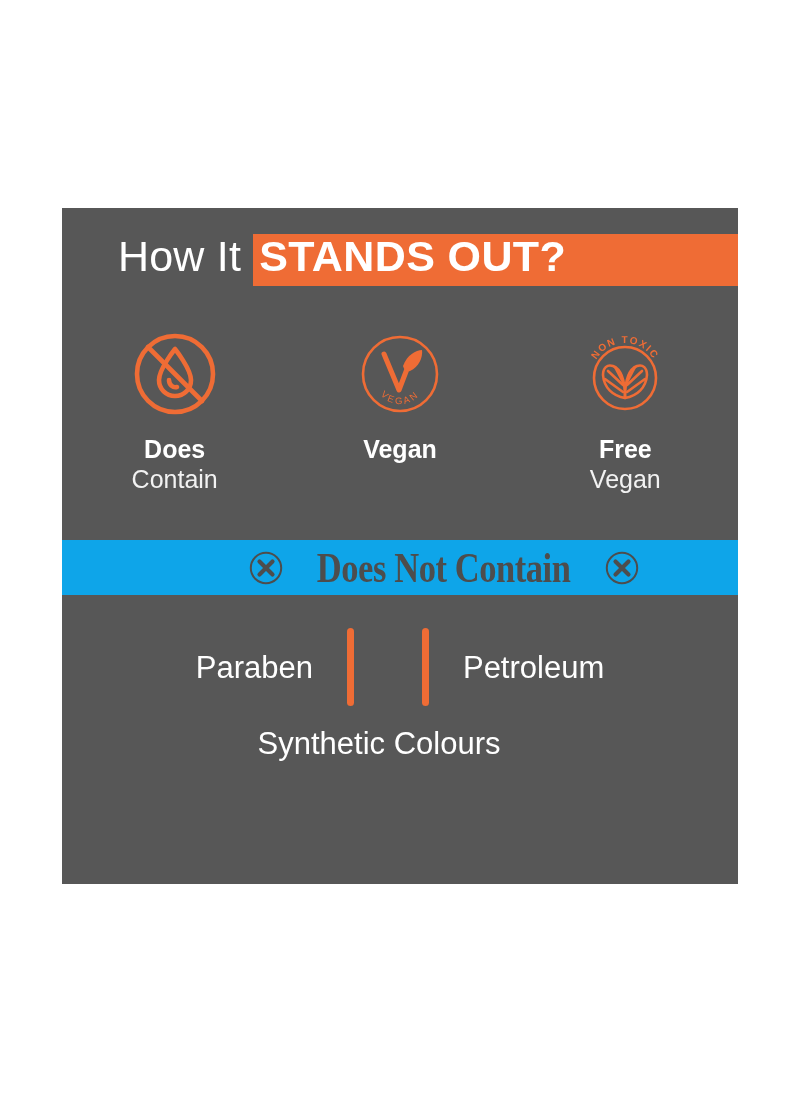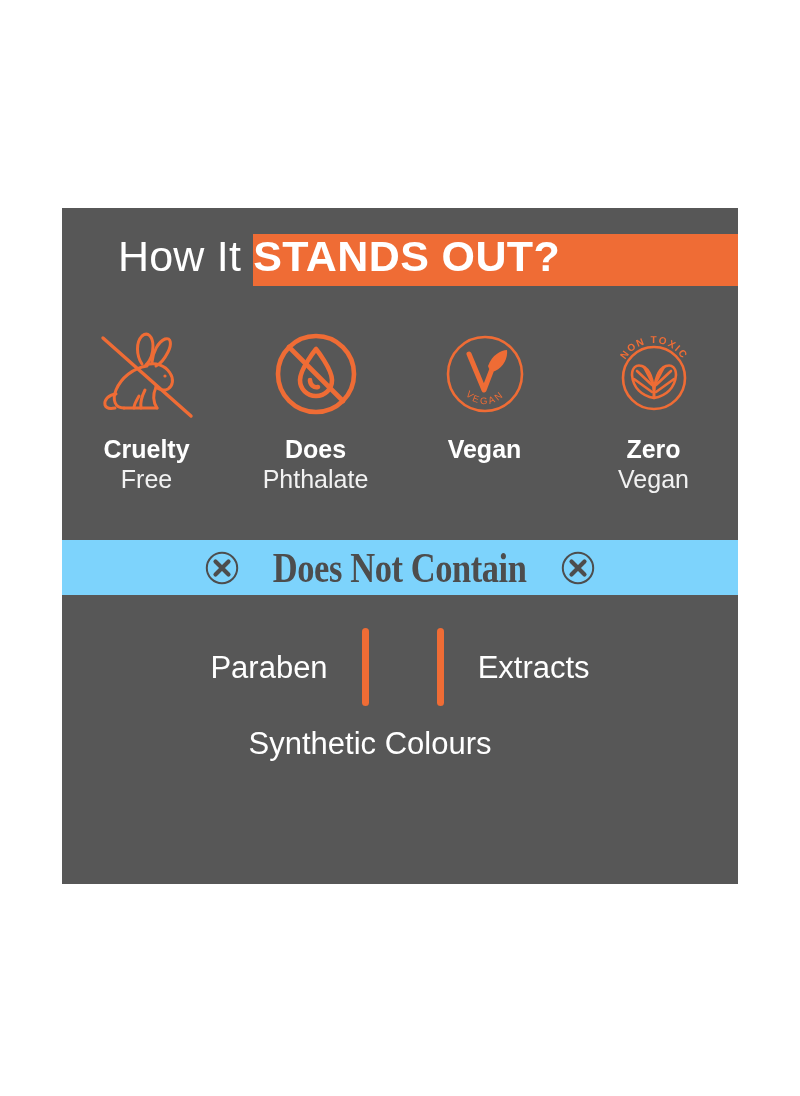--- a/index.html
+++ b/index.html
@@ -59,20 +59,21 @@
     right: -10px;
     height: 52px;
     background: #EF6C35;
   }
   .headline-hl {
     position: relative;
     font-size: 43px;
     font-weight: 700;
     color: #ffffff;
     letter-spacing: 0.4px;
+    padding-left: 6px;
     line-height: 1;
     white-space: pre;
   }
 
   
   .features {
     position: absolute;
     left: 0;
     top: 118px;
     width: 676px;
@@ -110,25 +111,26 @@
     white-space: nowrap;
   }
 
   
   .banner {
     position: absolute;
     left: 0;
     top: 332px;
     width: 676px;
     height: 55px;
-    background: #7dd3fc;
+    background: #0ea5e9;
     display: flex;
     align-items: center;
     justify-content: center;
     gap: 5px;
+    padding-left: 44px;
   }
   .banner-text {
     font-family: "Liberation Serif", serif;
     font-size: 42px;
     font-weight: 700;
     color: #4d4d4d;
     letter-spacing: -0.5px;
     transform: scaleX(0.82);
     transform-origin: center;
     line-height: 1;
@@ -157,21 +159,21 @@
   .excl-sep {
     width: 7px;
     height: 78px;
     background: #EF6C35;
     border-radius: 4px;
     margin: 0 34px;
     flex: none;
   }
   .excl-last {
     position: absolute;
-    left: 3px;
+    left: 12px;
     top: 520px;
     width: 610px;
     text-align: center;
   }
   .excl-last .excl-item { display: inline-block; }
 </style>
 </head>
 <body>
 
 <div class="panel">
@@ -179,67 +181,37 @@
   <div class="headline">
     <span class="headline-plain">How It </span>
     <span class="headline-hl-wrap">
       <span class="headline-hl-bg"></span>
       <span class="headline-hl">STANDS OUT?</span>
     </span>
   </div>
 
   <div class="features">
 
-    <div class="feature">
-      <div class="feature-art">
-        <svg width="104" height="92" viewBox="0 0 104 92">
-          <g fill="none" stroke="#EF6C35" stroke-width="3" stroke-linecap="round" stroke-linejoin="round">
-
-            <path d="M47 36 C41 27 41 14 47 8 C53 3 58 9 58 18 C58 27 55 33 51 37"></path>
-            <path d="M57 34 C58 24 63 14 70 11 C76 9 77 16 73 24 C69 32 65 36 61 38"></path>
-
-            <path d="M51 37 C60 34 70 37 75 45 C79 51 78 58 73 61 C69 63 64 62 61 59"></path>
-
-            <circle cx="70" cy="48" r="1.6" fill="#EF6C35" stroke="none"></circle>
-
-            <path d="M52 38 C38 40 26 50 21 62 C17 72 20 80 29 80"></path>
-
-            <path d="M61 59 C58 66 58 74 62 80"></path>
-
-            <path d="M29 80 L62 80"></path>
-            <path d="M21 66 C13 67 9 72 10 77 C11 80 15 81 20 80"></path>
-
-            <path d="M50 62 C47 68 45 74 46 80"></path>
-
-            <path d="M44 68 C41 73 39 77 39 80"></path>
-          </g>
-
-          <line x1="8" y1="10" x2="96" y2="88" stroke="#EF6C35" stroke-width="3.4" stroke-linecap="round"></line>
-        </svg>
-      </div>
-      <div class="feature-l1">Cruelty</div>
-      <div class="feature-l2">Free</div>
-    </div>
 
     <div class="feature">
       <div class="feature-art">
         <svg width="92" height="92" viewBox="0 0 92 92">
           <g fill="none" stroke="#EF6C35" stroke-width="4.6" stroke-linecap="round" stroke-linejoin="round">
             <circle cx="46" cy="46" r="38"></circle>
 
             <path d="M46 21 C46 21 30 41 30 52 C30 61 37 68 46 68 C55 68 62 61 62 52 C62 41 46 21 46 21 Z"></path>
 
             <path d="M40 52 C40 57 44 60 48 59"></path>
 
             <line x1="19" y1="19" x2="73" y2="73"></line>
           </g>
         </svg>
       </div>
       <div class="feature-l1">Does</div>
-      <div class="feature-l2">Phthalate</div>
+      <div class="feature-l2">Contain</div>
     </div>
 
     <div class="feature">
       <div class="feature-art">
         <svg width="92" height="92" viewBox="0 0 92 92">
           <defs>
             <path id="veganArc" d="M20 50 A26 26 0 0 0 72 50" fill="none"></path>
           </defs>
           <circle cx="46" cy="46" r="37" fill="none" stroke="#EF6C35" stroke-width="2.6"></circle>
 
@@ -272,21 +244,21 @@
             <path d="M46 70 C58 68 67 60 68 47 C68 40 64 36 58 38 C50 41 46 53 46 70 Z"></path>
             <path d="M63 43 L48 57"></path>
             <path d="M66 51 L48 64"></path>
             <path d="M56 39 L46 58"></path>
           </g>
           <text font-family="'Liberation Sans', sans-serif" font-size="10" font-weight="bold" letter-spacing="1.6" fill="#EF6C35">
             <textPath href="#toxArc" startOffset="50%" text-anchor="middle">NON TOXIC</textPath>
           </text>
         </svg>
       </div>
-      <div class="feature-l1">Zero</div>
+      <div class="feature-l1">Free</div>
       <div class="feature-l2">Vegan</div>
     </div>
 
   </div>
 
   <div class="banner">
     <svg class="x-badge" width="36" height="36" viewBox="0 0 36 36">
       <circle cx="18" cy="18" r="15.2" fill="none" stroke="#4d4d4d" stroke-width="2"></circle>
       <path d="M11.5 11.5 L24.5 24.5 M24.5 11.5 L11.5 24.5" stroke="#4d4d4d" stroke-width="4.2" stroke-linecap="round"></path>
     </svg>
@@ -294,20 +266,20 @@
     <svg class="x-badge" width="36" height="36" viewBox="0 0 36 36">
       <circle cx="18" cy="18" r="15.2" fill="none" stroke="#4d4d4d" stroke-width="2"></circle>
       <path d="M11.5 11.5 L24.5 24.5 M24.5 11.5 L11.5 24.5" stroke="#4d4d4d" stroke-width="4.2" stroke-linecap="round"></path>
     </svg>
   </div>
 
   <div class="excl-row">
     <span class="excl-item">Paraben</span>
     <span class="excl-sep"></span>
     <span class="excl-sep"></span>
-    <span class="excl-item">Extracts</span>
+    <span class="excl-item">Petroleum</span>
   </div>
 
   <div class="excl-last">
     <span class="excl-item">Synthetic Colours</span>
   </div>
 
 </div>
 
 </body></html>

